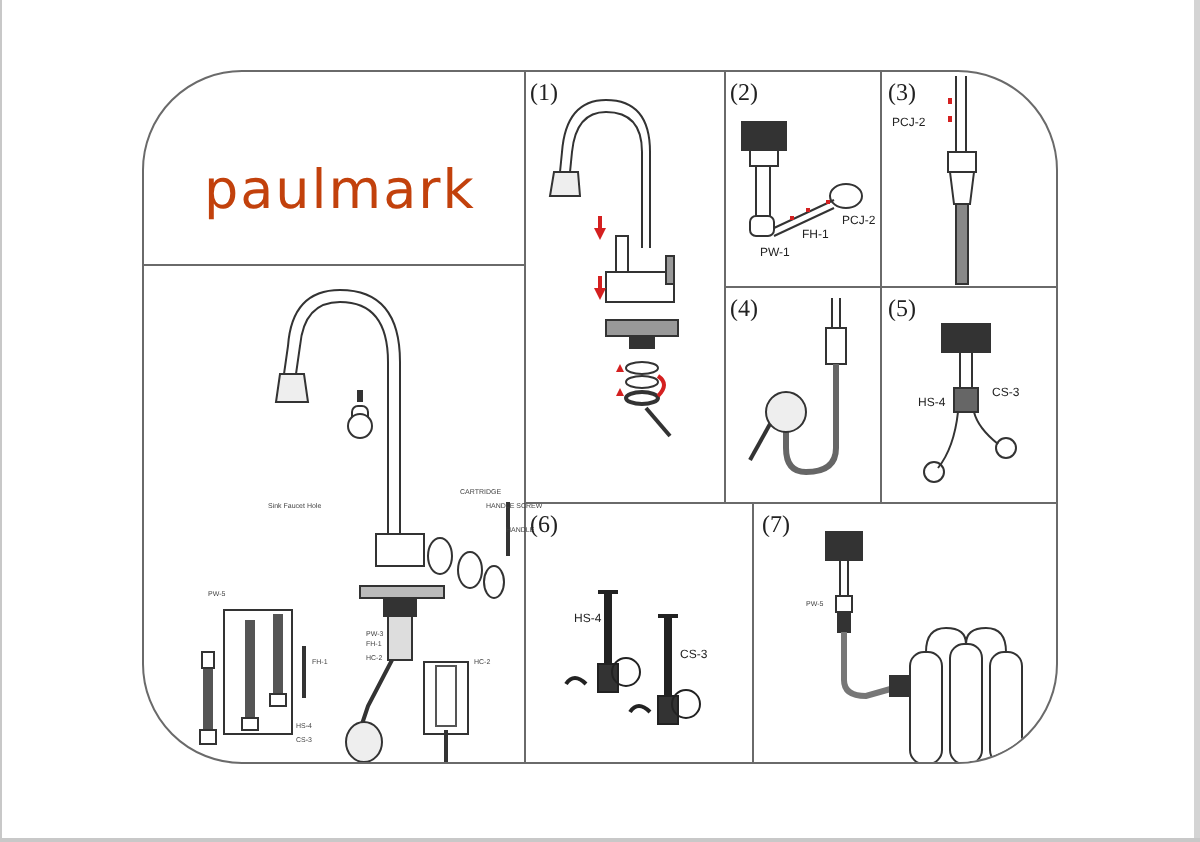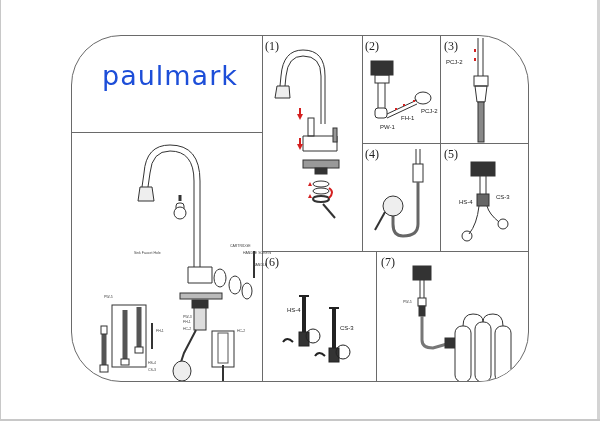--- a/index.html
+++ b/index.html
@@ -5,21 +5,21 @@
   html, body { margin:0; padding:0; }
   body { width:600px; height:421px; background:#ffffff; position:relative; overflow:hidden; font-family:"Liberation Sans", sans-serif; }
   .page-edge-left { position:absolute; left:0; top:0; width:1px; height:421px; background:#c8c8c8; }
   .page-edge-right { position:absolute; left:597px; top:0; width:3px; height:421px; background:#d4d4d4; }
   .page-edge-bottom { position:absolute; left:0; top:419px; width:600px; height:2px; background:#c8c8c8; }
   .sheet { position:absolute; left:71px; top:35px; width:458px; height:347px; border:1px solid #6a6a6a; border-radius:50px; box-sizing:border-box; overflow:hidden; background:#fff; }
   .cell { position:absolute; border-color:#6a6a6a; border-style:solid; border-width:0; box-sizing:border-box; }
   .panel-num { position:absolute; font-family:"Liberation Serif", serif; font-size:12px; color:#222; }
   .label { position:absolute; font-size:6px; color:#222; white-space:nowrap; }
   .label.tiny { font-size:3.5px; color:#444; }
-  .logo { position:absolute; left:30px; top:24px; font-family:"DejaVu Sans", sans-serif; font-size:27px; letter-spacing:1px; color:#1d4ed8; font-weight:normal; }
+  .logo { position:absolute; left:30px; top:44px; font-family:"DejaVu Sans", sans-serif; font-size:27px; letter-spacing:1px; color:#c2410c; font-weight:normal; }
   svg { position:absolute; overflow:visible; }
 </style>
 </head>
 <body>
 
 <div class="page-edge-left"></div>
 <div class="page-edge-right"></div>
 <div class="page-edge-bottom"></div>
 
 <div class="sheet">

